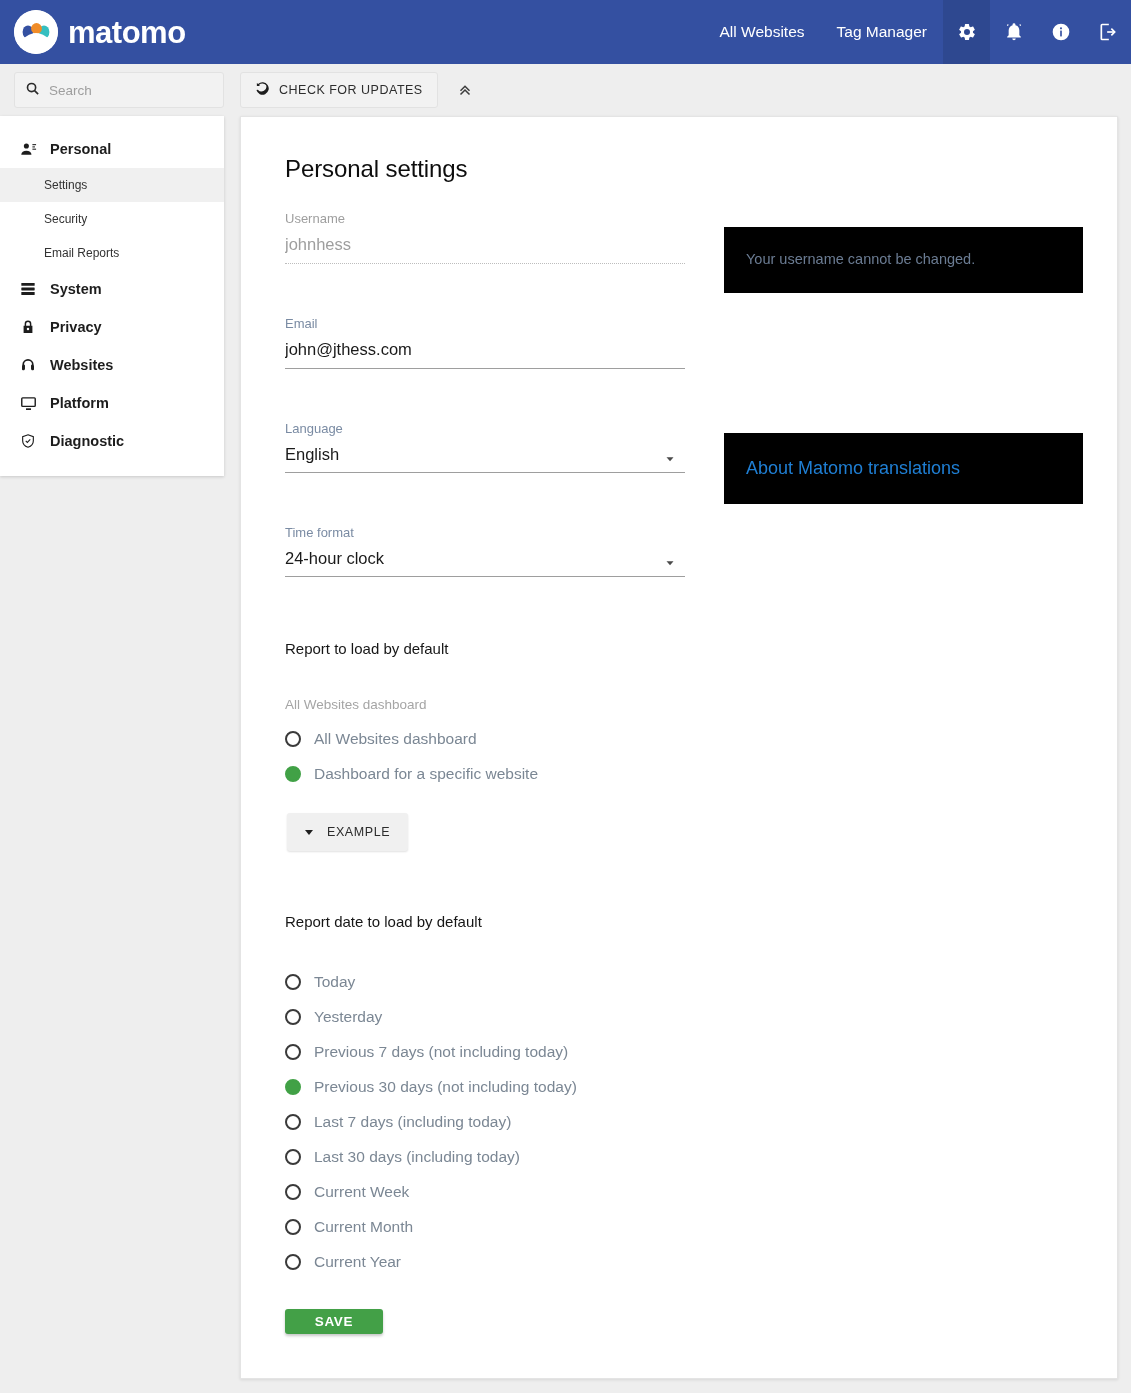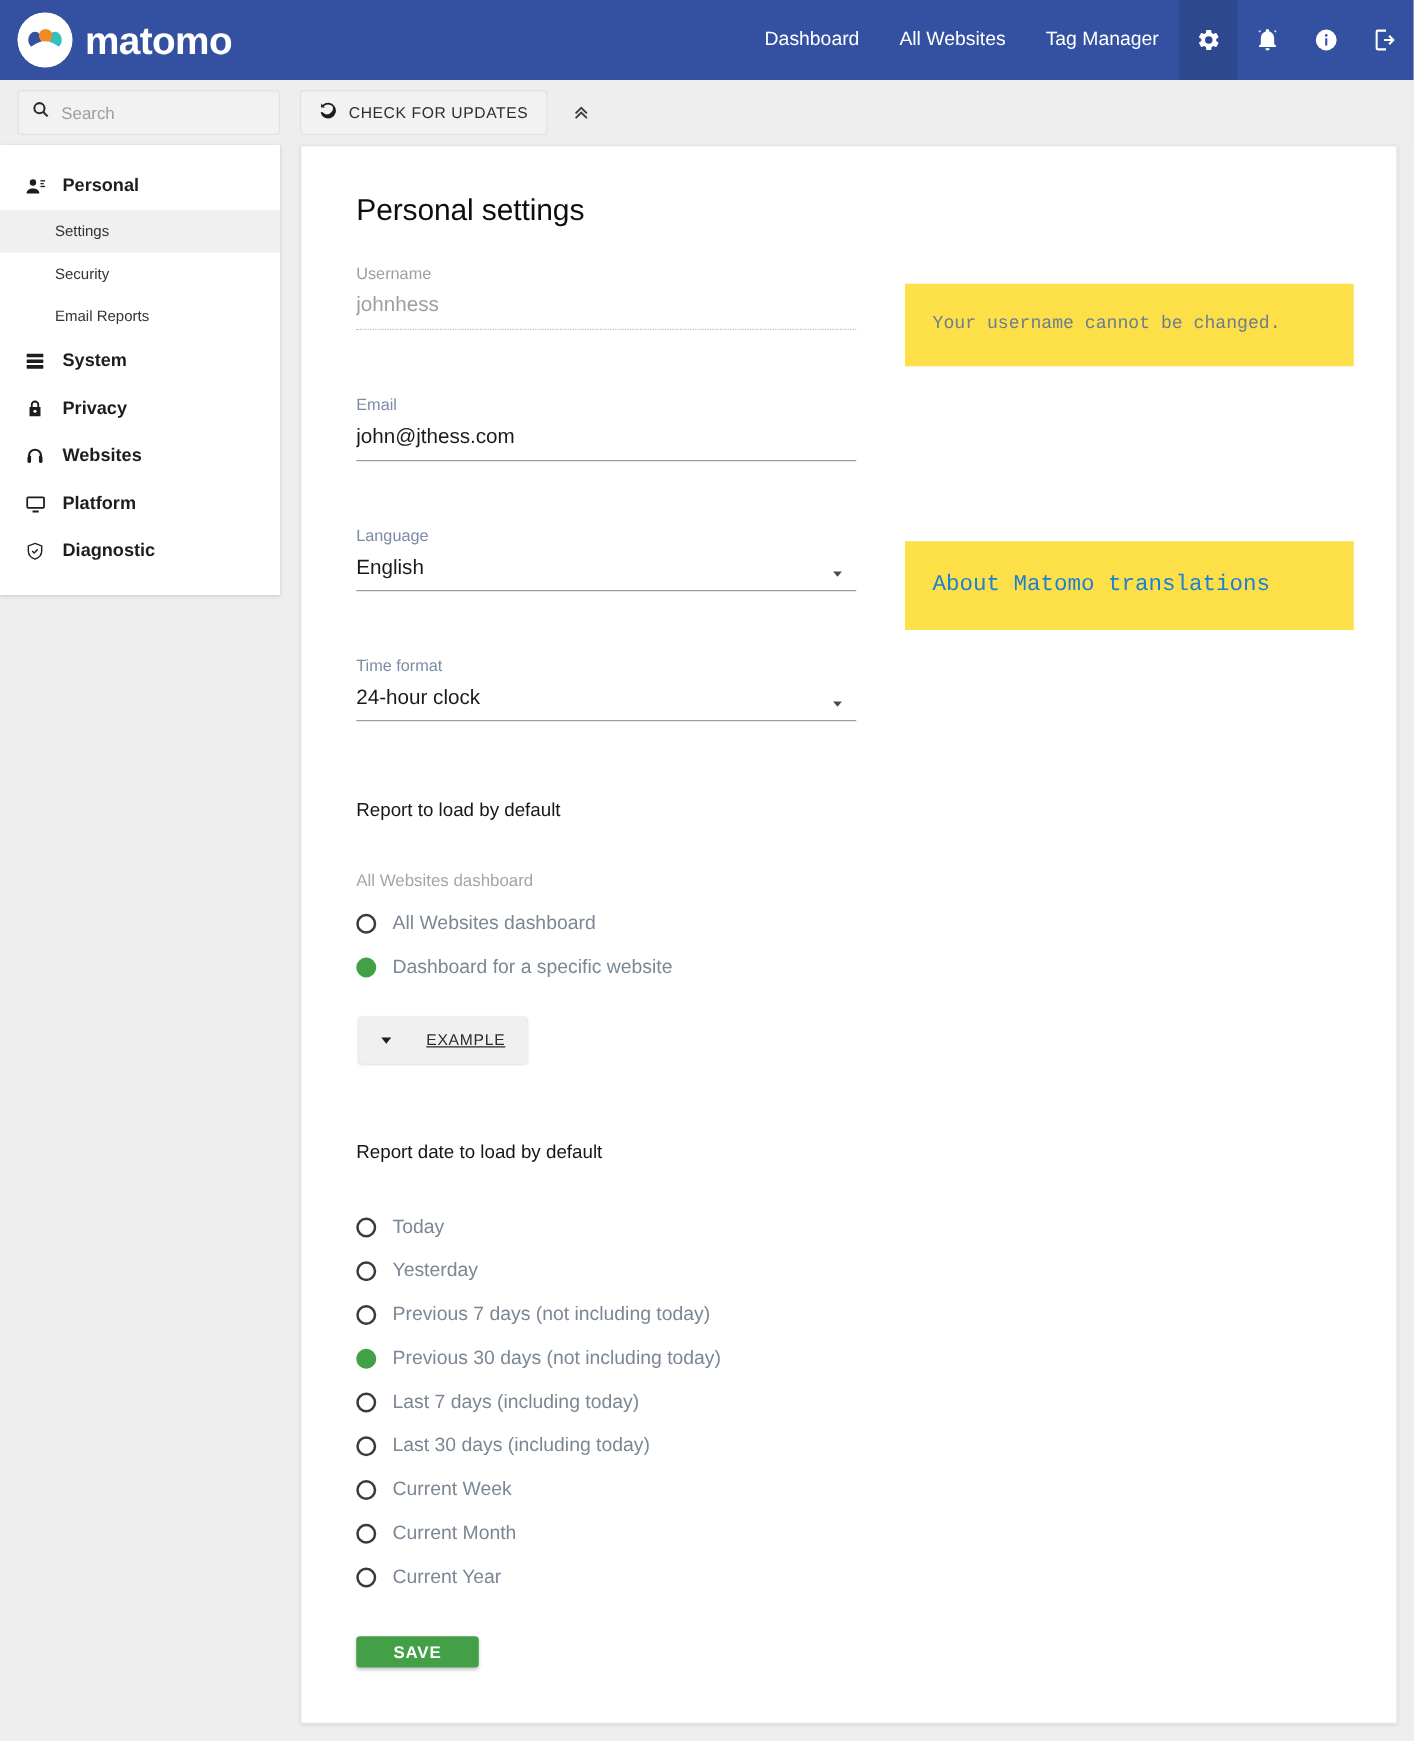--- a/index.html
+++ b/index.html
@@ -228,26 +228,25 @@
     width: 400px;
     background: transparent;
     outline: none;
     border-radius: 0;
     font-family: "Liberation Sans", sans-serif;
     cursor: pointer;
   }
 
   
   .info-panel {
-    background: #fde047;
+    background: #000000;
     padding: 22px 22px;
     font-size: 14.5px;
     color: #6b7c93;
     line-height: 1.5;
-    font-family: Liberation Mono, monospace;
   }
   .info-panel.link-panel a {
     color: #1f7fd4;
     text-decoration: none;
     font-size: 18px;
   }
   .sp-1 { height: 44px; }
   .sp-2 { height: 140px; }
 
   
@@ -294,28 +293,27 @@
 
   .example-btn {
     margin: 22px 0 0 24px;
     height: 38px;
     background: #f0f0f0;
     border: none;
     border-radius: 3px;
     box-shadow: 0 1px 2px rgba(0,0,0,0.12);
     display: inline-flex;
     align-items: center;
-    gap: 28px;
+    gap: 14px;
     padding: 0 18px;
     font-size: 12.5px;
     letter-spacing: 0.6px;
     color: #2b2b2b;
     cursor: pointer;
     font-family: "Liberation Sans", sans-serif;
-    text-decoration: underline;
   }
   .example-btn .tri {
     width: 0; height: 0;
     border-left: 4.5px solid transparent;
     border-right: 4.5px solid transparent;
     border-top: 5.5px solid #1f1f1f;
   }
 
   .save-btn {
     margin: 30px 0 0 22px;
@@ -344,21 +342,20 @@
         <ellipse cx="14" cy="22" rx="5.4" ry="6.6" fill="#3450a1"></ellipse>
         <ellipse cx="30" cy="22" rx="5.4" ry="6.6" fill="#35bfc0"></ellipse>
         <circle cx="22.5" cy="18.5" r="5.4" fill="#f08c28"></circle>
         <path d="M8 30 Q22 16 36 30 Z" fill="#ffffff"></path>
       </svg>
     </span>
     <span class="logo-text">matomo</span>
   </div>
 
   <nav class="topnav">
-    <a class="topnav-link">Dashboard</a>
     <a class="topnav-link">All Websites</a>
     <a class="topnav-link">Tag Manager</a>
 
     <span class="topnav-icon active">
       <svg width="20" height="20" viewBox="0 0 24 24" fill="#ffffff">
         <path d="M19.14 12.94a7.07 7.07 0 0 0 .06-.94 7.07 7.07 0 0 0-.06-.94l2.03-1.58a.5.5 0 0 0 .12-.62l-1.92-3.32a.5.5 0 0 0-.6-.22l-2.39.96a7.06 7.06 0 0 0-1.62-.94l-.36-2.54a.5.5 0 0 0-.5-.42h-3.84a.5.5 0 0 0-.49.42l-.36 2.54c-.59.24-1.13.56-1.62.94l-2.39-.96a.5.5 0 0 0-.6.22L2.7 8.86a.5.5 0 0 0 .12.62l2.03 1.58a7.2 7.2 0 0 0 0 1.88L2.82 14.5a.5.5 0 0 0-.12.62l1.92 3.32c.12.22.38.3.6.22l2.39-.96c.5.38 1.03.7 1.62.94l.36 2.54c.04.24.25.42.49.42h3.84c.25 0 .46-.18.5-.42l.36-2.54c.58-.24 1.12-.56 1.62-.94l2.39.96c.22.08.48 0 .6-.22l1.92-3.32a.5.5 0 0 0-.12-.62l-2.05-1.56zM12 15.6A3.6 3.6 0 1 1 12 8.4a3.6 3.6 0 0 1 0 7.2z"></path>
       </svg>
     </span>
     <span class="topnav-icon">
       <svg width="20" height="20" viewBox="0 0 24 24" fill="#ffffff">

